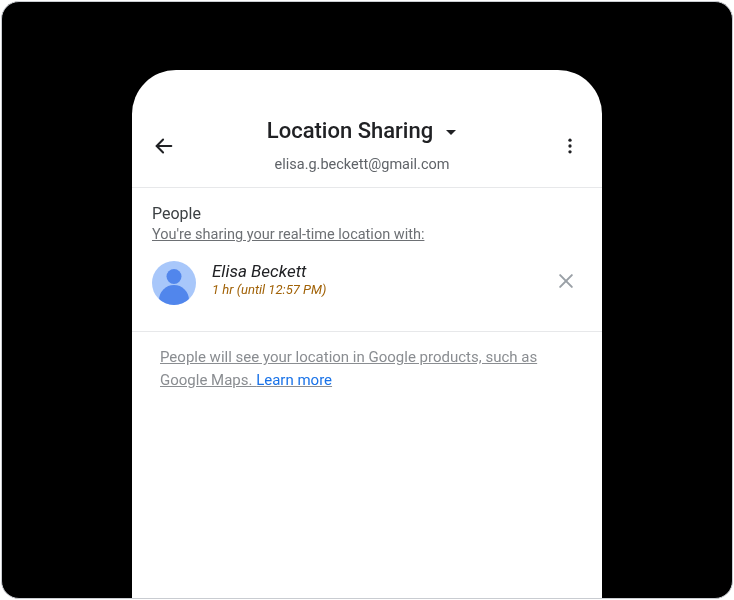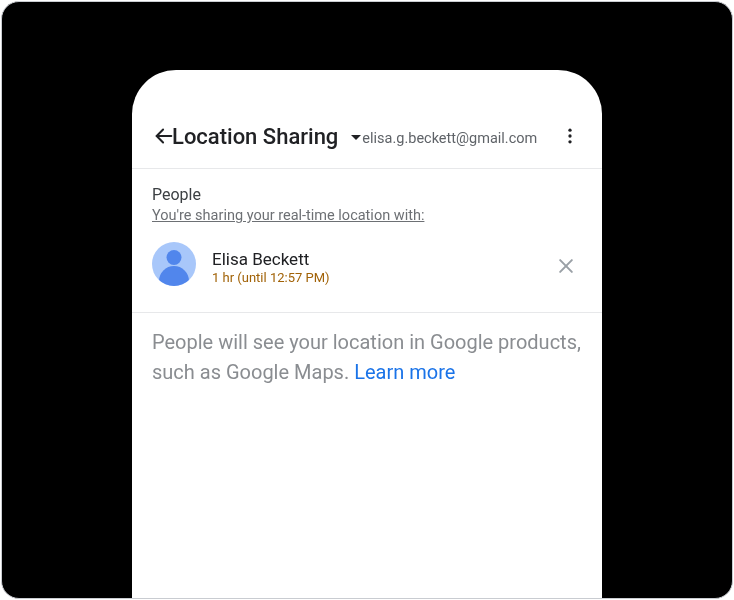--- a/index.html
+++ b/index.html
@@ -63,41 +63,41 @@
   }
   .back-btn {
     width: 36px; height: 36px;
     display: flex; align-items: center; justify-content: center;
     cursor: pointer;
   }
   .title-block {
     flex: 1;
     text-align: center;
     display: flex;
-    flex-direction: row;
+    flex-direction: column;
     align-items: center;
     margin-left: -10px;
   }
   .title-row {
     display: flex;
     align-items: center;
     gap: 12px;
   }
   .title-text {
     font-size: 22px;
     font-weight: 500;
     color: #202124;
   }
   .title-caret {
     margin-top: 4px;
   }
   .sub-email {
     font-size: 14.5px;
     color: #5f6368;
-    margin-top: 4px;
+    margin-top: 13px;
   }
   .overflow-btn {
     width: 36px; height: 36px;
     display: flex; align-items: center; justify-content: center;
     cursor: pointer;
   }
   
   .section {
     padding: 16px 20px 20px 20px;
     border-bottom: 1px solid #e7e8ea;
@@ -108,23 +108,24 @@
     margin-bottom: 3px;
   }
   .section-sub {
     font-size: 14.5px;
     color: #6d7074;
     margin-bottom: 14px;
     text-decoration: underline;
   }
   .person-row {
     display: flex;
-    align-items: flex-end;
+    align-items: flex-start;
     gap: 16px;
     padding: 4px 0 6px 0;
+    font-style: italic;
   }
   .avatar {
     width: 44px; height: 44px;
     border-radius: 50%;
     background: #a8c7fa;
     position: relative;
     overflow: hidden;
     flex-shrink: 0;
   }
   .avatar-head {
@@ -155,24 +156,25 @@
     line-height: 1.25;
   }
   .remove-btn {
     width: 40px; height: 40px;
     display: flex; align-items: center; justify-content: center;
     cursor: pointer;
     color: #9aa0a6;
     margin-right: -4px;
   }
   .footer-note {
-    padding: 14px 20px;
-    font-size: 20px;
+    padding: 14px 28px;
+    font-size: 15px;
     color: #8a8d91;
     line-height: 1.5;
+    text-decoration: underline;
   }
   .learn-more {
     color: #1a73e8;
     cursor: pointer;
   }
 </style>
 </head>
 <body>
 
 <div class="outer-card">

